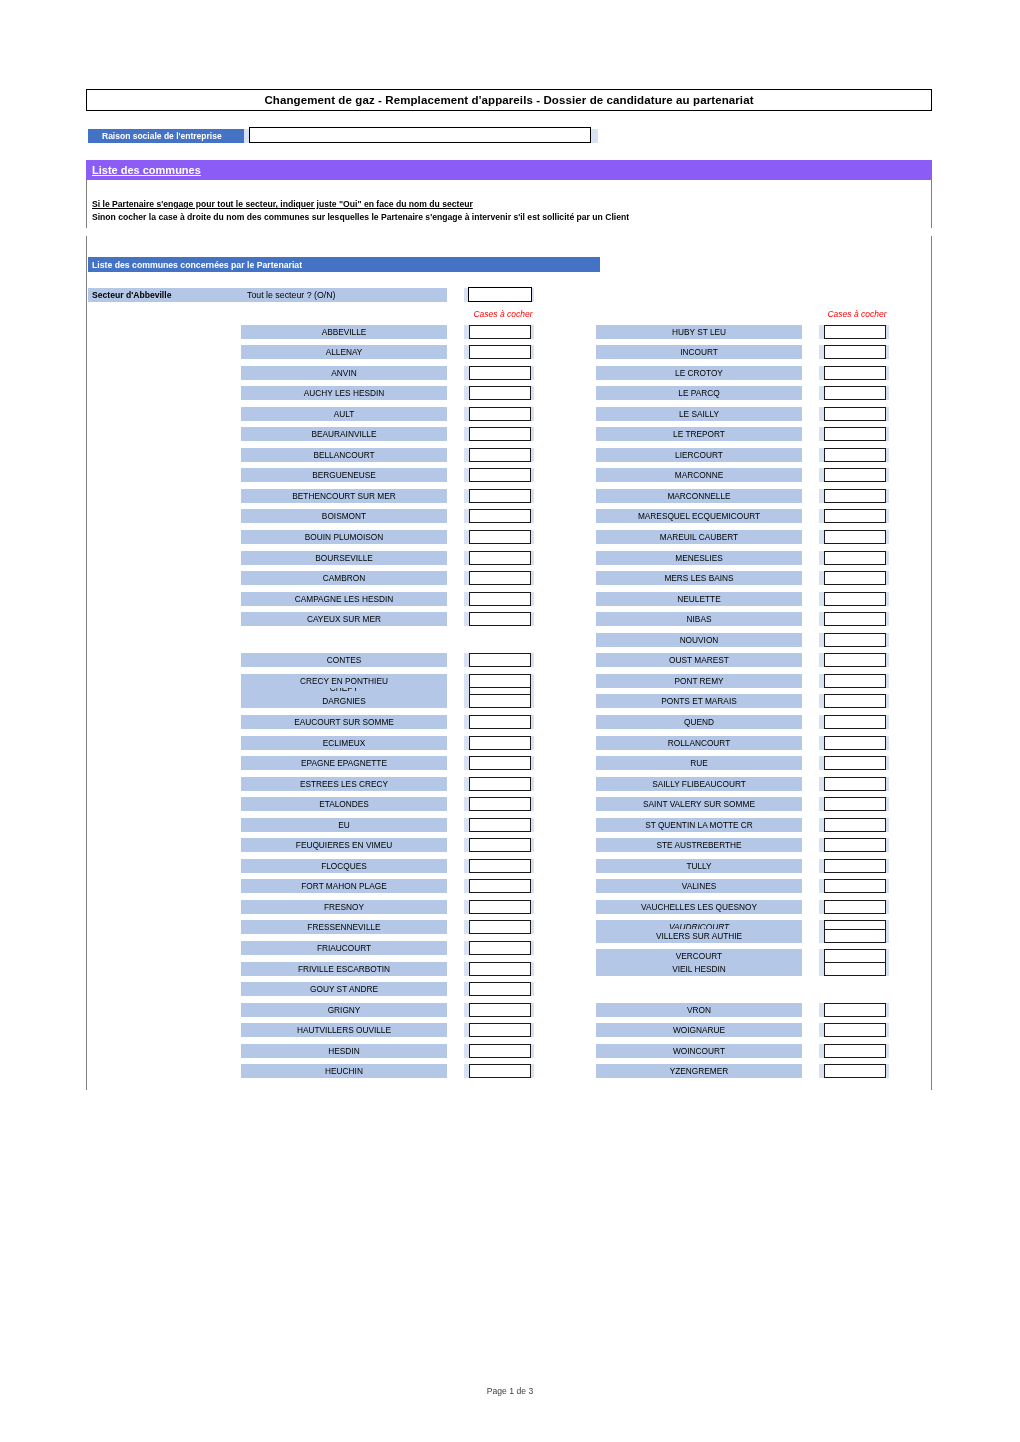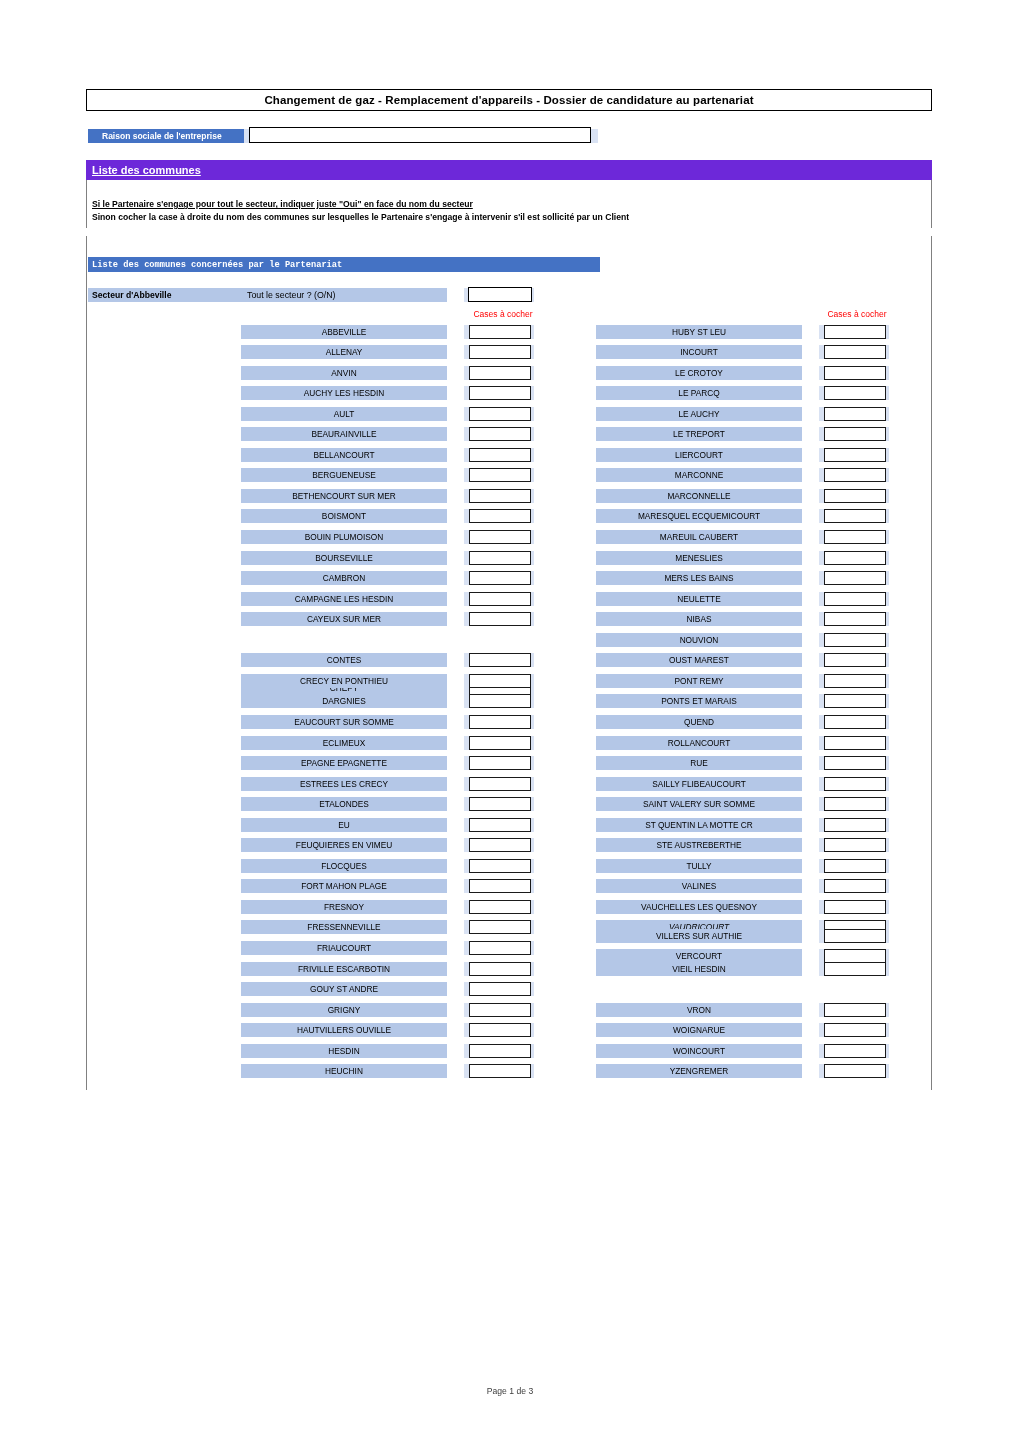--- a/index.html
+++ b/index.html
@@ -71,21 +71,21 @@
     box-sizing: border-box;
   }
 
   
   .section-navy {
     position: absolute;
     left: 86px;
     top: 160px;
     width: 846px;
     height: 20px;
-    background: #6d28d9;
+    background: #8b5cf6;
     color: #ffffff;
     font-size: 11px;
     font-weight: bold;
     display: flex;
     align-items: center;
     padding-left: 6px;
     box-sizing: border-box;
   }
   .section-navy span { text-decoration: underline; }
 
@@ -130,21 +130,20 @@
     width: 512px;
     height: 15px;
     background: #4472C4;
     color: #ffffff;
     font-size: 8.7px;
     font-weight: bold;
     display: flex;
     align-items: center;
     padding-left: 4px;
     box-sizing: border-box;
-    font-family: Liberation Mono, monospace;
   }
 
   
   .secteur-band {
     position: absolute;
     left: 88px;
     top: 288px;
     width: 359px;
     height: 14px;
     background: #B4C7E7;
@@ -195,20 +194,21 @@
 
   
   .cases-label {
     position: absolute;
     top: 309px;
     font-size: 8.5px;
     color: #FF0000;
     white-space: nowrap;
     text-align: center;
     width: 90px;
+    font-style: italic;
   }
   .cases-label.left  { left: 458px; }
   .cases-label.right { left: 812px; }
 
   
   .grid { position: absolute; left: 0; top: 0; }
   .com-row { position: absolute; height: 14px; }
   .com-name {
     position: absolute;
     height: 14px;
@@ -491,21 +491,21 @@
       <div class="com-name">LE CROTOY</div>
       <div class="com-cellbg"></div>
       <div class="com-check"></div>
     </div>
     <div class="com-row" style="top: 386.15px; left: 0px; width: 940px;">
       <div class="com-name">LE PARCQ</div>
       <div class="com-cellbg"></div>
       <div class="com-check"></div>
     </div>
     <div class="com-row" style="top: 406.7px; left: 0px; width: 940px;">
-      <div class="com-name">LE AUCHY</div>
+      <div class="com-name">LE SAILLY</div>
       <div class="com-cellbg"></div>
       <div class="com-check"></div>
     </div>
     <div class="com-row" style="top: 427.25px; left: 0px; width: 940px;">
       <div class="com-name">LE TREPORT</div>
       <div class="com-cellbg"></div>
       <div class="com-check"></div>
     </div>
     <div class="com-row" style="top: 447.8px; left: 0px; width: 940px;">
       <div class="com-name">LIERCOURT</div>

